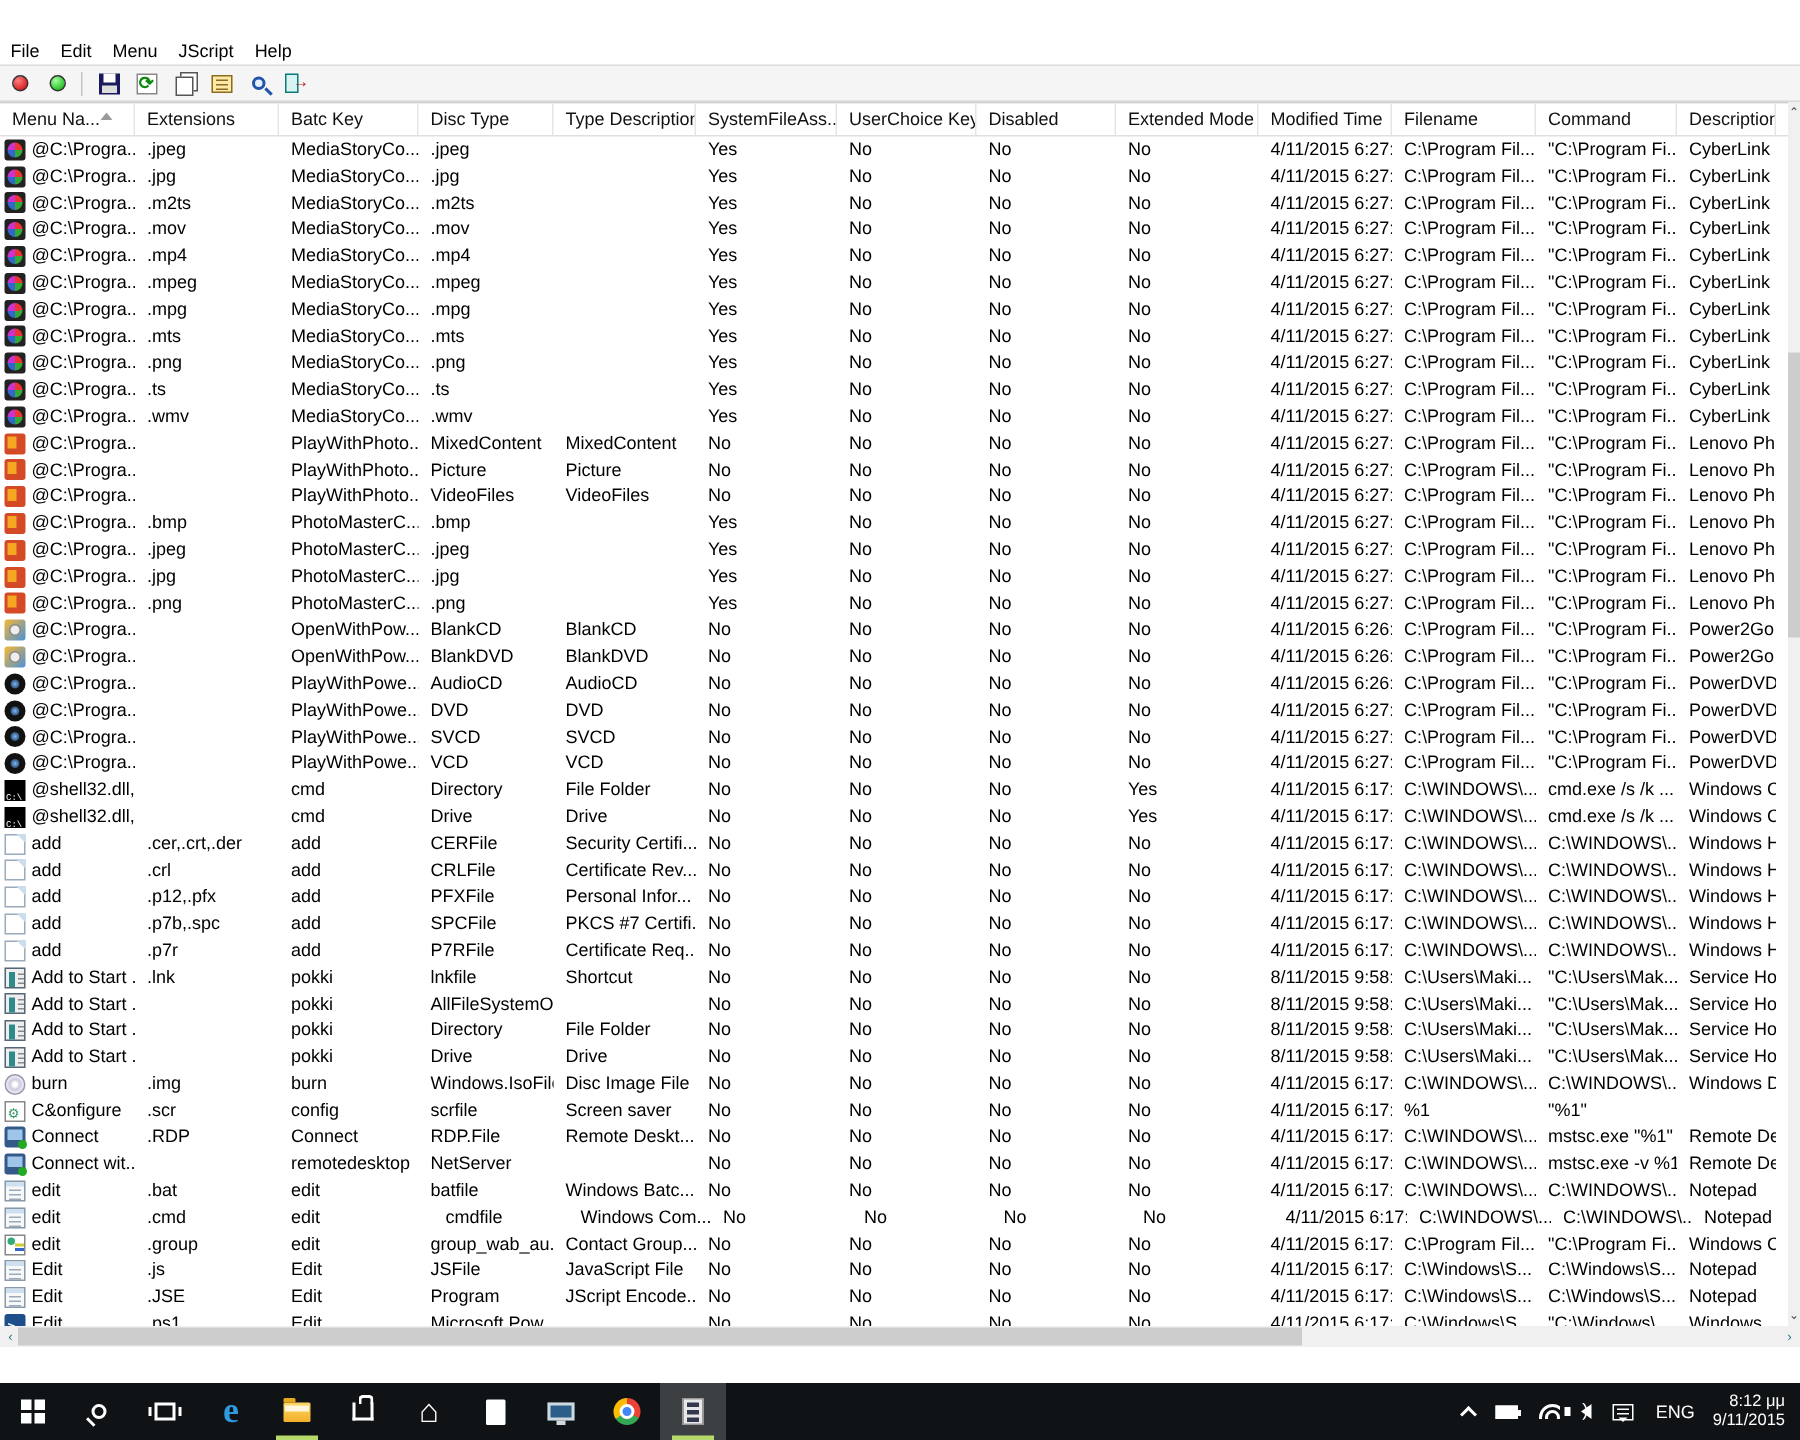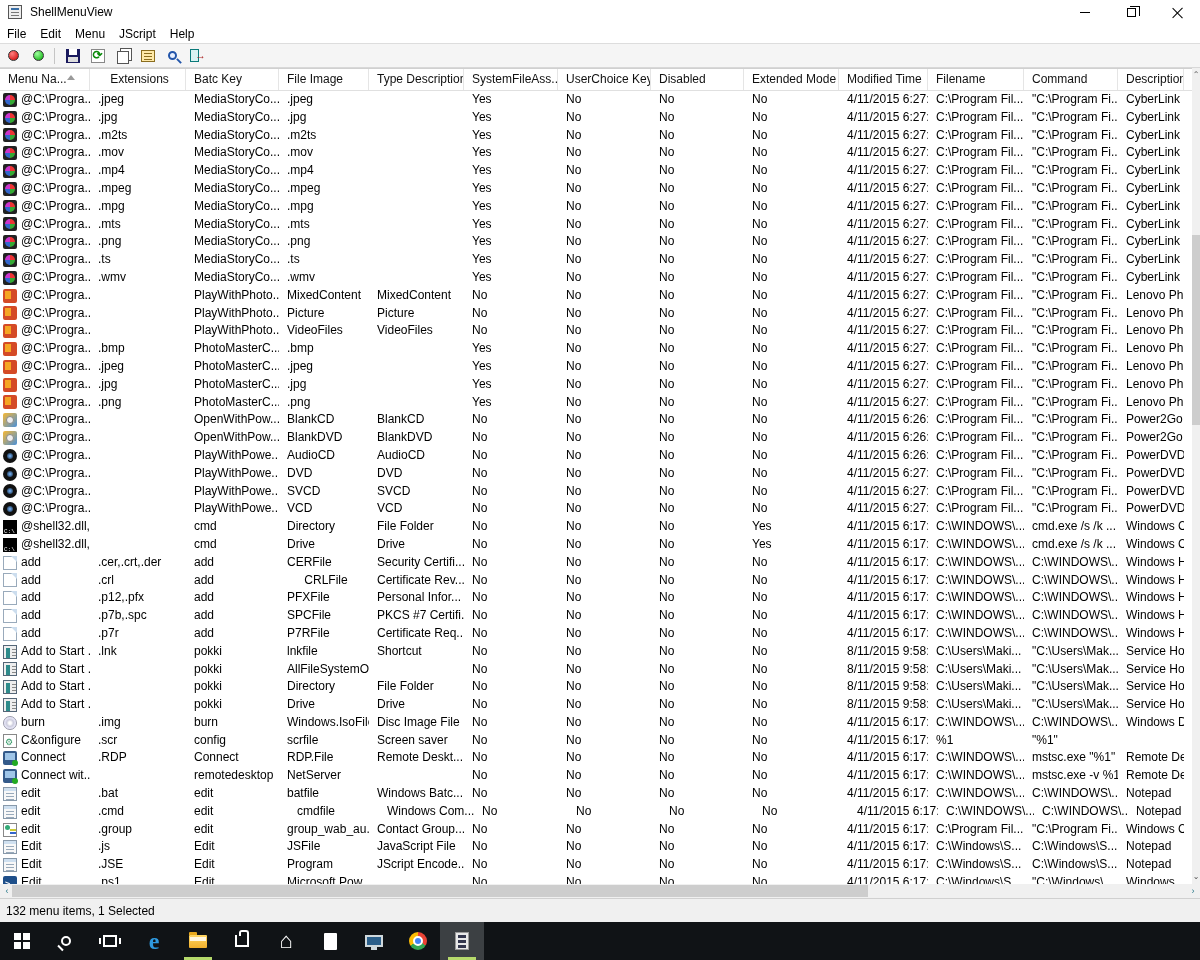--- a/index.html
+++ b/index.html
@@ -158,35 +158,20 @@
   .msgbox:before { content:""; position:absolute; left:2px; top:2px; width:8px; height:1px; background:#fff; box-shadow:0 3px 0 #fff; }
   .msgbox:after { content:""; position:absolute; left:3px; bottom:-5px; border:3px solid transparent; border-top-color:#fff; }
   .lang { color:#fff; font-size:12px; margin:0 8px; }
   .clock { color:#fff; font-size:11px; text-align:right; line-height:13px; margin:0 10px 0 4px; }
 </style>
 </head>
 <body>
 
 <div class="app">
 
-  <div class="titlebar">
-    <div class="app-icon"></div>
-    <div class="title-text">ShellMenuView</div>
-    <div class="winbtns">
-      <div class="winbtn">
-          <div class="glyph-min"></div>
-        </div>
-      <div class="winbtn">
-          <div class="glyph-max"></div>
-        </div>
-      <div class="winbtn">
-          <div class="glyph-close"></div>
-        </div>
-    </div>
-  </div>
 
   <div class="menubar" id="menubar">
       <div class="menu-item">File</div>
       <div class="menu-item">Edit</div>
       <div class="menu-item">Menu</div>
       <div class="menu-item">JScript</div>
       <div class="menu-item">Help</div>
     </div>
 
   <div class="toolbar">
@@ -213,23 +198,23 @@
         <div class="ico-find"></div>
       </div>
     <div class="tb-ico">
         <div class="ico-exit"></div>
       </div>
   </div>
 
   <div class="listview">
     <div class="lv-header" id="lv-header">
         <div class="hcell" style="width: 90px;"><span>Menu Na...</span><div class="sort-mark"></div></div>
-        <div class="hcell" style="width: 96px; text-align: center;"><span>Extensions</span></div>
+        <div class="hcell" style="width: 96px;"><span>Extensions</span></div>
         <div class="hcell" style="width: 93px;"><span>Batc Key</span></div>
-        <div class="hcell" style="width: 90px;"><span>File Image</span></div>
+        <div class="hcell" style="width: 90px;"><span>Disc Type</span></div>
         <div class="hcell" style="width: 95px;"><span>Type Description</span></div>
         <div class="hcell" style="width: 94px;"><span>SystemFileAss...</span></div>
         <div class="hcell" style="width: 93px;"><span>UserChoice Key</span></div>
         <div class="hcell" style="width: 93px;"><span>Disabled</span></div>
         <div class="hcell" style="width: 95px;"><span>Extended Mode</span></div>
         <div class="hcell" style="width: 89px;"><span>Modified Time</span></div>
         <div class="hcell" style="width: 96px;"><span>Filename</span></div>
         <div class="hcell" style="width: 94px;"><span>Command</span></div>
         <div class="hcell" style="width: 66px;"><span>Description</span></div>
       </div>
@@ -720,21 +705,21 @@
           <div class="cell" style="width: 94px;">C:\WINDOWS\...</div>
           <div class="cell" style="width: 66px;">Windows H</div>
         </div>
         <div class="lv-row">
           <div class="cell cell-first" style="width: 90px;">
             <div class="row-ico ri-doc"></div>
             <span>add</span>
           </div>
           <div class="cell" style="width: 96px;">.crl</div>
           <div class="cell" style="width: 93px;">add</div>
-          <div class="cell" style="width: 90px; text-align: center;">CRLFile</div>
+          <div class="cell" style="width: 90px;">CRLFile</div>
           <div class="cell" style="width: 95px;">Certificate Rev...</div>
           <div class="cell" style="width: 94px;">No</div>
           <div class="cell" style="width: 93px;">No</div>
           <div class="cell" style="width: 93px;">No</div>
           <div class="cell" style="width: 95px;">No</div>
           <div class="cell" style="width: 89px;">4/11/2015 6:17:...</div>
           <div class="cell" style="width: 96px;">C:\WINDOWS\...</div>
           <div class="cell" style="width: 94px;">C:\WINDOWS\...</div>
           <div class="cell" style="width: 66px;">Windows H</div>
         </div>
@@ -1052,23 +1037,20 @@
     <div class="vthumb" style="top:167px; height:190px;"></div>
     <div class="arrow" style="bottom:0">⌄</div>
   </div>
 
   <div class="hscroll">
     <div class="hs-arrow">‹</div>
     <div class="hthumb"></div>
     <div class="hs-arrow" style="position:absolute; right:0;">›</div>
   </div>
 
-  <div class="statusbar">
-    <span>132 menu items, 1 Selected</span>
-  </div>
 </div>
 
 <div class="taskbar" id="taskbar">
     <div class="tb-app">
       <div class="win-logo">
         <div></div>
         <div></div>
         <div></div>
         <div></div>
       </div>
@@ -1096,13 +1078,35 @@
     </div>
     <div class="tb-app">
       <div class="ico-monitor"></div>
     </div>
     <div class="tb-app">
       <div class="ico-chrome"></div>
     </div>
     <div class="tb-app active running">
       <div class="ico-smv"></div>
     </div>
+    <div class="tray">
+      <div class="tray-ico">
+        <div class="chev"></div>
+      </div>
+      <div class="tray-ico">
+        <div class="battery"></div>
+      </div>
+      <div class="tray-ico">
+        <div class="wifi"></div>
+      </div>
+      <div class="tray-ico">
+        <div class="speaker"></div>
+      </div>
+      <div class="tray-ico">
+        <div class="msgbox"></div>
+      </div>
+      <div class="lang">ENG</div>
+      <div class="clock">
+        <div>8:12 μμ</div>
+        <div>9/11/2015</div>
+      </div>
+    </div>
   </div>
 
 </body></html>

